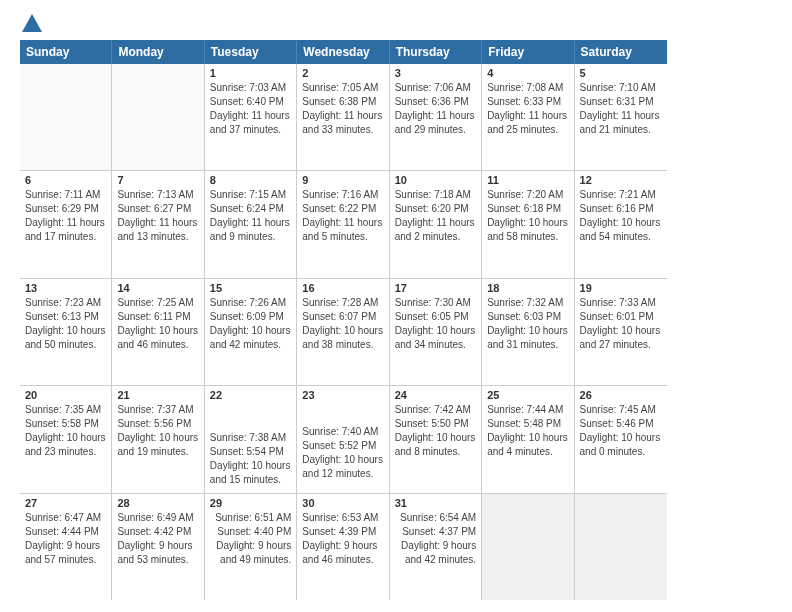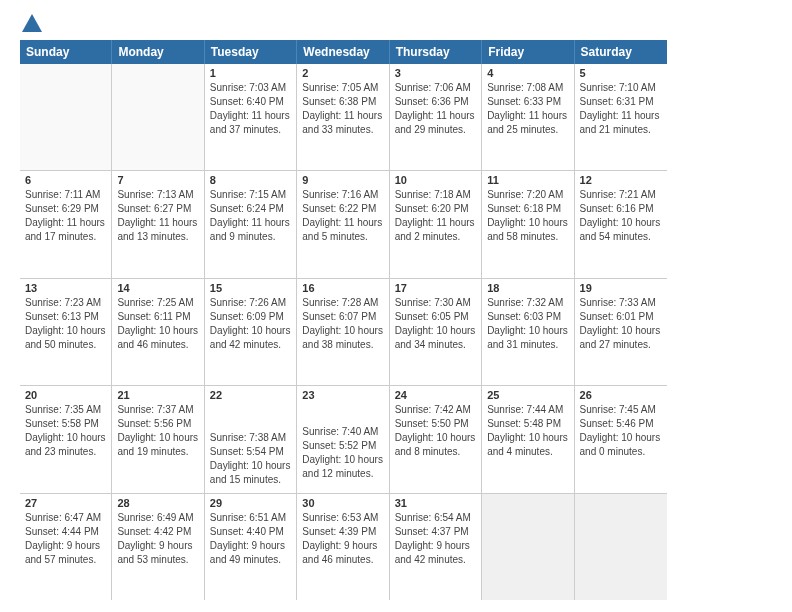--- a/index.html
+++ b/index.html
@@ -321,33 +321,33 @@
 Daylight: 9 hours and 57 minutes.</div>
           </div>
           <div class="cal-cell">
             <div class="day-num">28</div>
             <div class="day-info" style="white-space: pre-line;">Sunrise: 6:49 AM
 Sunset: 4:42 PM
 Daylight: 9 hours and 53 minutes.</div>
           </div>
           <div class="cal-cell">
             <div class="day-num">29</div>
-            <div class="day-info" style="white-space: pre-line;">Sunrise: 6:51 AM
+            <div class="day-info" style="white-space: pre-line; text-align: right;">Sunrise: 6:51 AM
 Sunset: 4:40 PM
 Daylight: 9 hours and 49 minutes.</div>
           </div>
           <div class="cal-cell">
             <div class="day-num">30</div>
             <div class="day-info" style="white-space: pre-line;">Sunrise: 6:53 AM
 Sunset: 4:39 PM
 Daylight: 9 hours and 46 minutes.</div>
           </div>
           <div class="cal-cell">
             <div class="day-num">31</div>
-            <div class="day-info" style="white-space: pre-line;">Sunrise: 6:54 AM
+            <div class="day-info" style="white-space: pre-line; text-align: right;">Sunrise: 6:54 AM
 Sunset: 4:37 PM
 Daylight: 9 hours and 42 minutes.</div>
           </div>
           <div class="cal-cell empty shaded"></div>
           <div class="cal-cell empty shaded"></div>
         </div>
       </div>
   </div>
 </div>
 

